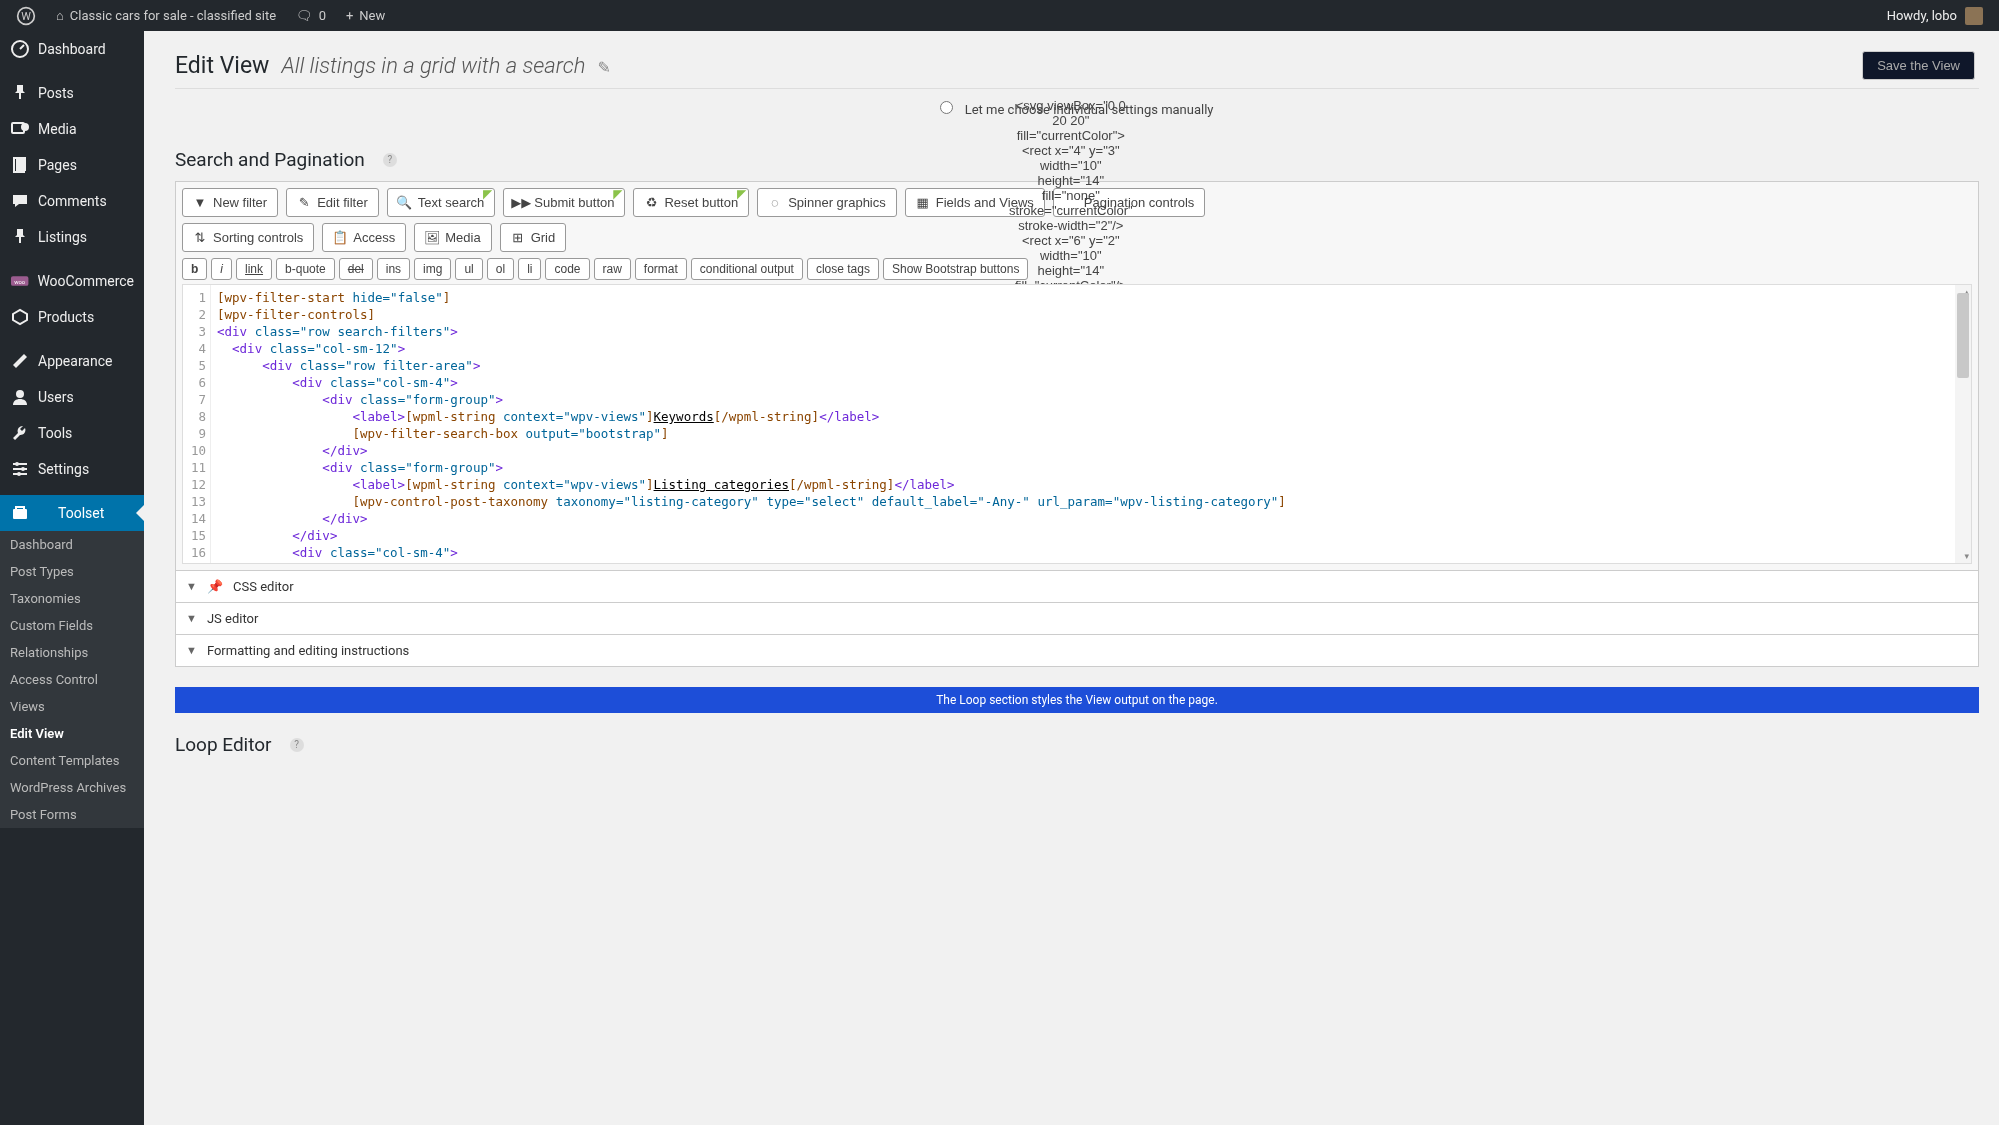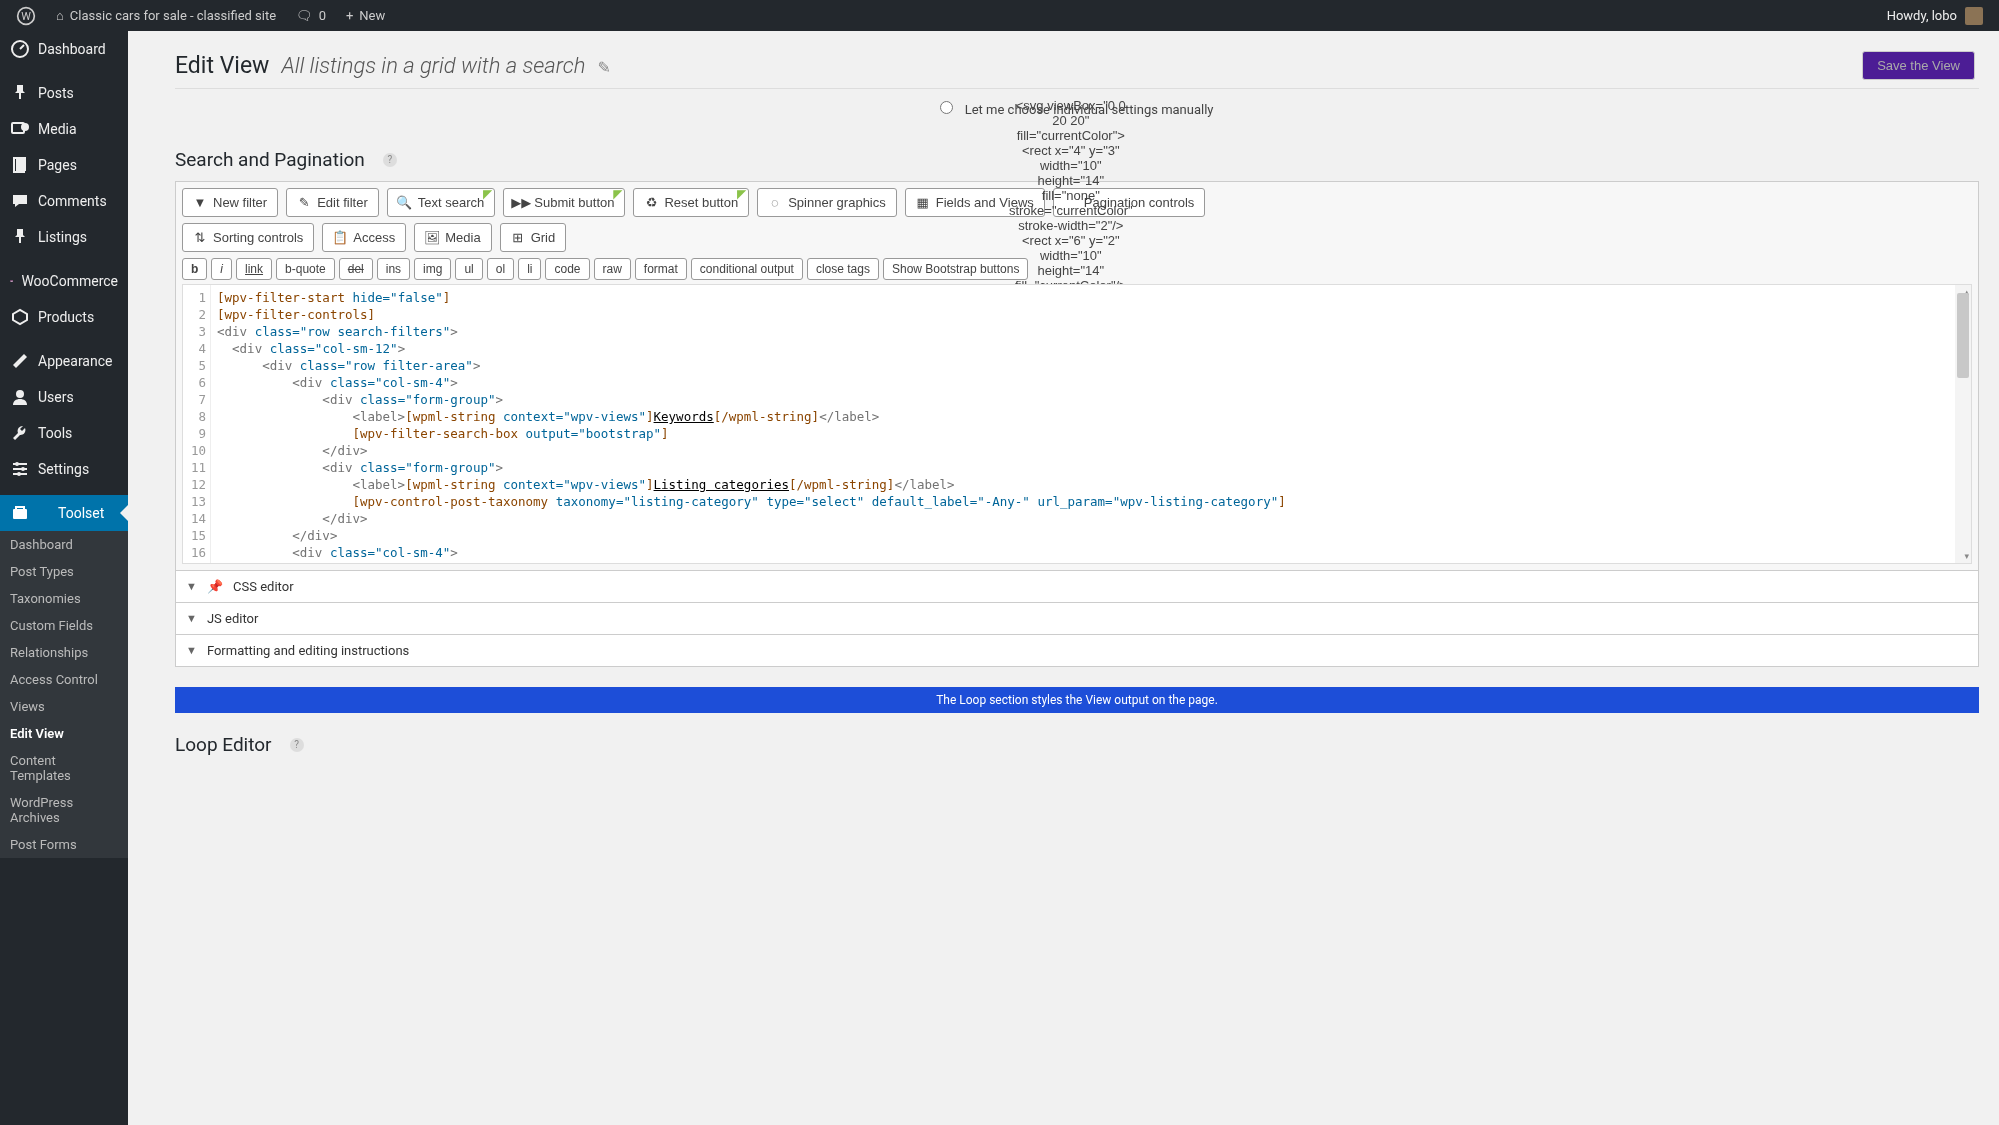--- a/index.html
+++ b/index.html
@@ -6,37 +6,37 @@
     body { font-family: -apple-system, BlinkMacSystemFont, "Segoe UI", Roboto, sans-serif; background: #f1f1f1; color: #444; }
     
     
     .admin-bar { background: #23282d; height: 31px; display: flex; align-items: center; padding: 0 8px; justify-content: space-between; color: #eee; font-size: 13px; }
     .admin-bar-left { display: flex; align-items: center; gap: 4px; }
     .admin-bar-item { padding: 0 8px; display: inline-flex; align-items: center; gap: 6px; cursor: pointer; color: #ccc; }
     .admin-bar-right { display: flex; align-items: center; gap: 8px; padding-right: 8px; justify-content: space-between; }
     .avatar { width: 18px; height: 18px; background: #8b7355; display: inline-block; border-radius: 2px; }
     
     
-    .sidebar { position: fixed; left: 0; top: 31px; bottom: 0; width: 128px; background: #23282d; overflow-y: auto; }
+    .sidebar { position: fixed; left: 0; top: 31px; bottom: 0; width: 144px; background: #23282d; overflow-y: auto; }
     .sidebar-item { display: flex; align-items: center; padding: 8px 10px; color: #eee; font-size: 14px; cursor: pointer; gap: 8px; }
     .sidebar-item.active { background: #0073aa; color: #fff; position: relative; }
     .sidebar-item.active::after { content: ''; position: absolute; right: 0; top: 50%; transform: translateY(-50%); border: 8px solid transparent; border-right-color: #f1f1f1; }
     .sidebar-sub { background: #32373c; }
     .sidebar-sub .sidebar-item { padding: 6px 10px; font-size: 13px; color: #bbb; }
     .sidebar-sub .sidebar-item.current { color: #fff; font-weight: 600; }
     .sidebar-ic { width: 20px; height: 20px; display: inline-flex; align-items: center; justify-content: center; font-size: 16px; }
     
     
     .main { margin-left: 155px; padding: 20px 20px 40px 20px; }
     .page-header { display: flex; align-items: center; justify-content: space-between; margin-bottom: 6px; padding-right: 4px; }
     .page-title { display: flex; align-items: baseline; gap: 12px; }
     .page-title h1 { font-size: 23px; font-weight: 400; color: #23282d; }
     .page-title em { font-size: 22px; font-style: italic; color: #555; font-weight: 300; }
     .page-title .pencil { color: #888; cursor: pointer; }
-    .save-btn { padding: 6px 14px; border: 1px solid #ccc; background: #4c1d95; color: #aaa; border-radius: 3px; font-size: 13px; cursor: pointer; }
+    .save-btn { padding: 6px 14px; border: 1px solid #ccc; background: #0f172a; color: #aaa; border-radius: 3px; font-size: 13px; cursor: pointer; }
     hr.divider { border: none; border-top: 1px solid #ddd; margin: 8px 0 10px; }
     
     .manual-row { text-align: center; margin: 10px 0 30px; }
     .manual-row label { font-size: 13px; color: #444; }
     .manual-row input { margin-right: 8px; }
 
     .section-title { font-size: 19px; color: #23282d; margin: 20px 0 10px; font-weight: 400; display: flex; align-items: center; gap: 18px; }
     .section-title .help { width: 14px; height: 14px; border-radius: 50%; background: #ddd; color: #888; display: inline-flex; align-items: center; justify-content: center; font-size: 10px; }
 
     
@@ -53,21 +53,21 @@
     .code-container { position: relative; background: #fff; border: 1px solid #ddd; margin-top: 4px; height: 280px; overflow: hidden; display: flex; }
     .gutter { width: 28px; background: #fff; border-right: 1px solid #eee; text-align: right; padding: 4px 4px 0 0; font-family: Consolas, Monaco, monospace; font-size: 12.5px; color: #999; line-height: 17px; }
     .code { flex: 1; font-family: Consolas, Monaco, monospace; font-size: 12.5px; padding: 4px 6px; white-space: pre; overflow: auto; line-height: 17px; color: #000; }
     .code-scroll { position: absolute; right: 0; top: 0; bottom: 0; width: 16px; background: #f4f4f4; }
     .code-thumb { position:absolute; right:2px; top: 8px; width:12px; height:85px; background:#c8c8c8; border-radius:2px;}
     .code-arr { position: absolute; right: 2px; font-size: 9px; color: #888; }
     
     .sc  { color: #8b4500; }
     .at  { color: #006599; }
     .st  { color: #006599; }
-    .tag { color: #737373; }
+    .tag { color: #6d28d9; }
     .txt { color: #000; text-decoration: underline; }
     
     .collapse-row { background: #fff; border: 1px solid #ccc; border-top: none; padding: 8px 10px; display: flex; align-items: center; gap: 10px; font-size: 13px; color: #333; cursor: pointer; }
     .collapse-row .arrow { color: #666; font-size: 11px; }
     .collapse-row .pin { color: #468847; }
 
     .info-bar { background: #1d4ed8; color: #fff; padding: 6px 10px; font-size: 12px; margin-top: 20px; text-align: center; }
     
     svg { width: 100%; height: 100%; }
   </style>

